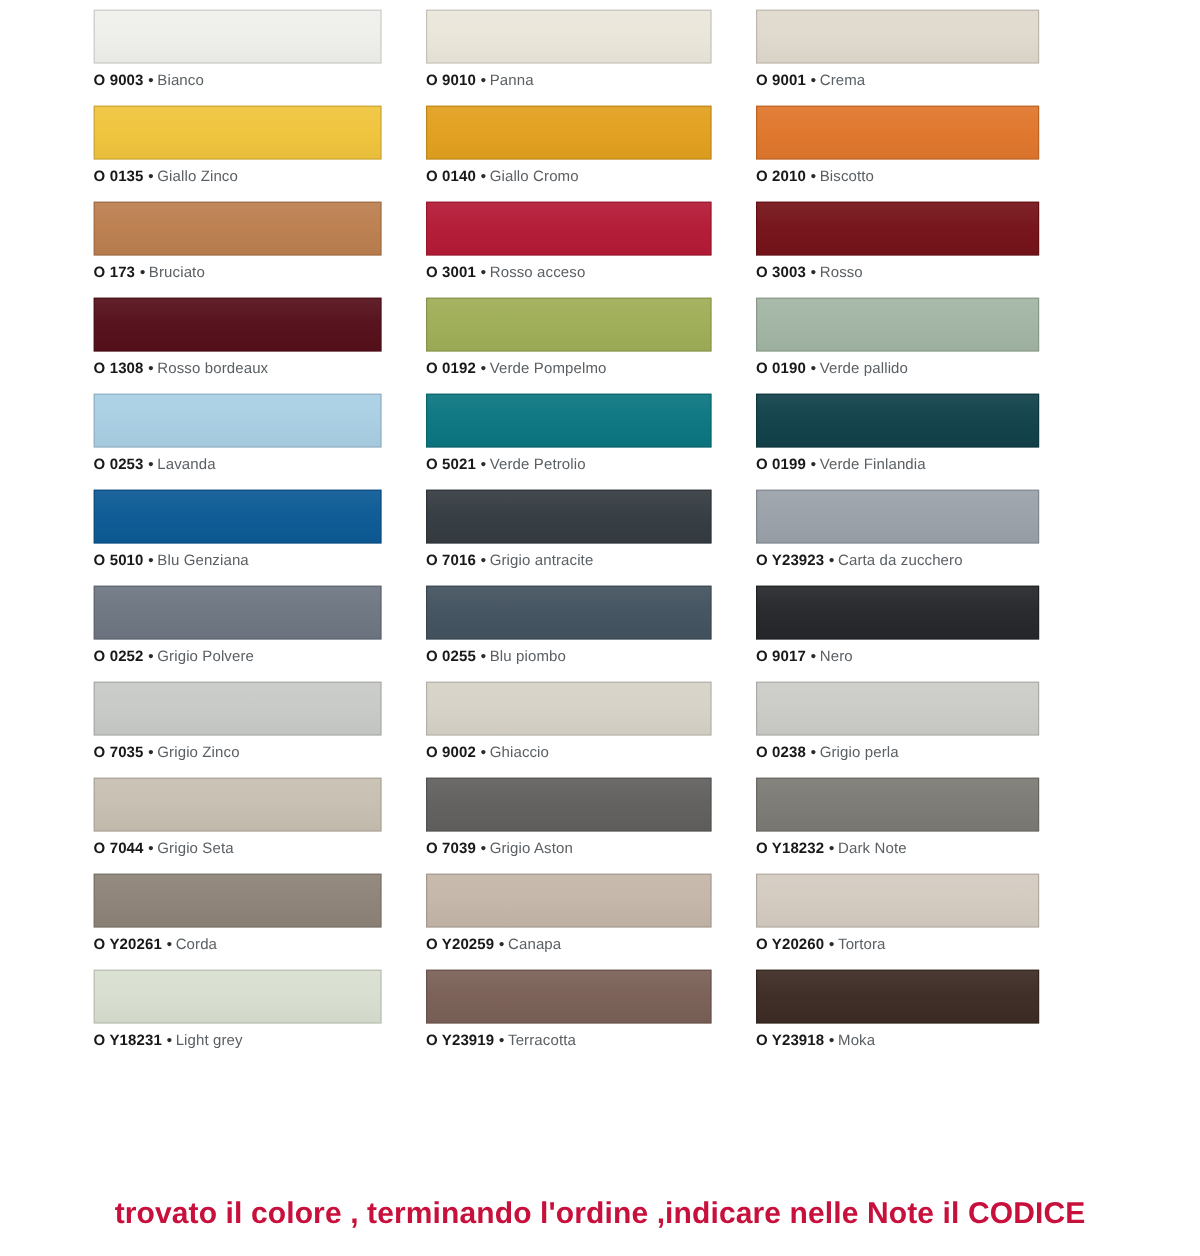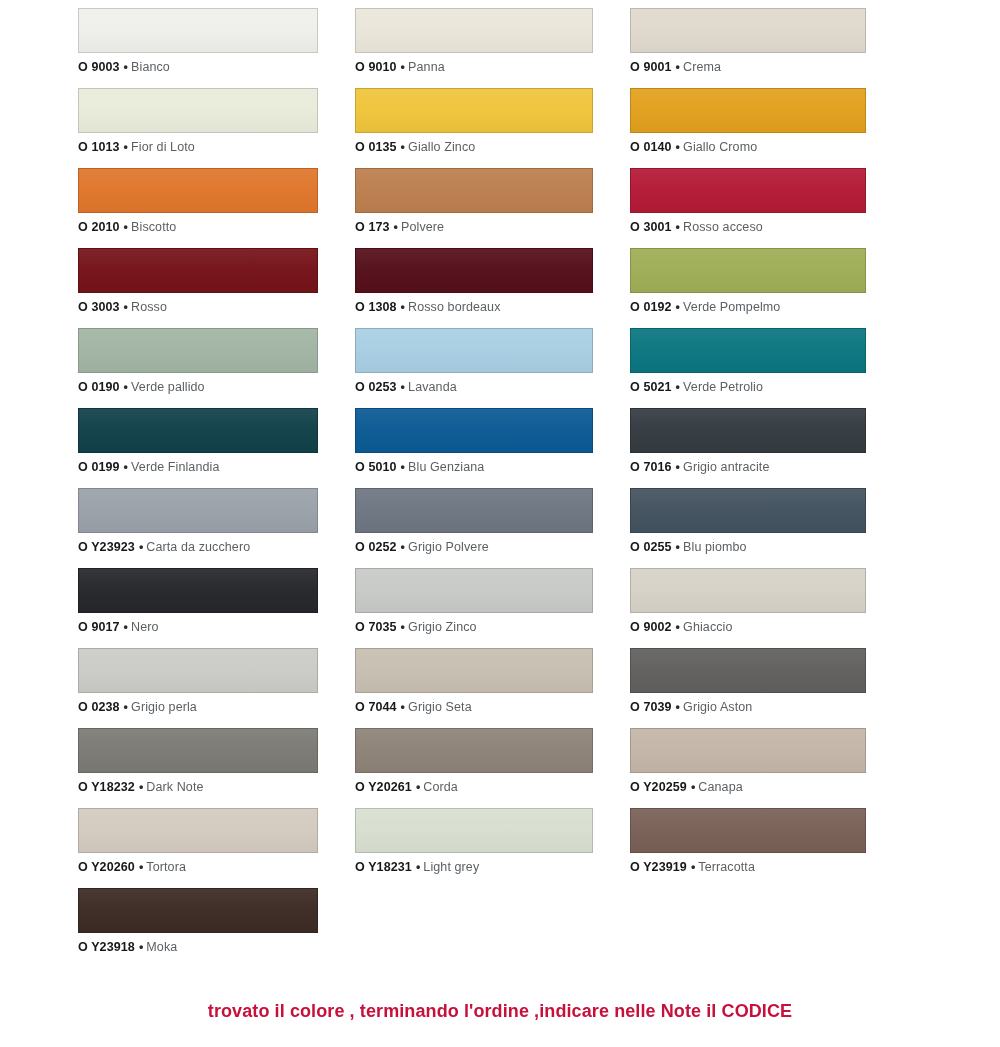--- a/index.html
+++ b/index.html
@@ -87,21 +87,21 @@
     top: 975px;
     width: 1000px;
     height: 72px;
     display: flex;
     align-items: center;
     justify-content: center;
     background: #ffffff;
   }
   #footer-note .note-text {
     font-family: "Liberation Sans", sans-serif;
-    font-size: 18px;
+    font-size: 25px;
     font-weight: bold;
     color: #c8103c;
     white-space: nowrap;
     letter-spacing: 0.1px;
   }
 </style>
 </head>
 <body style="background: rgb(255, 255, 255);">
 
 <div id="chart-area">
@@ -112,38 +112,34 @@
       </div>
       <div class="swatch-cell">
         <div class="swatch-chip" style="background-color: rgb(234, 230, 218);"></div>
         <div class="swatch-label"><span class="swatch-code">O 9010</span><span class="swatch-dot">•</span><span class="swatch-name">Panna</span></div>
       </div>
       <div class="swatch-cell">
         <div class="swatch-chip" style="background-color: rgb(224, 217, 205);"></div>
         <div class="swatch-label"><span class="swatch-code">O 9001</span><span class="swatch-dot">•</span><span class="swatch-name">Crema</span></div>
       </div>
       <div class="swatch-cell">
-        <div class="swatch-chip" style="background-color: rgb(233, 236, 219);"></div>
-        <div class="swatch-label"><span class="swatch-code">O 1013</span><span class="swatch-dot">•</span><span class="swatch-name">Fior di Loto</span></div>
-      </div>
-      <div class="swatch-cell">
         <div class="swatch-chip" style="background-color: rgb(240, 196, 60);"></div>
         <div class="swatch-label"><span class="swatch-code">O 0135</span><span class="swatch-dot">•</span><span class="swatch-name">Giallo Zinco</span></div>
       </div>
       <div class="swatch-cell">
         <div class="swatch-chip" style="background-color: rgb(226, 160, 30);"></div>
         <div class="swatch-label"><span class="swatch-code">O 0140</span><span class="swatch-dot">•</span><span class="swatch-name">Giallo Cromo</span></div>
       </div>
       <div class="swatch-cell">
         <div class="swatch-chip" style="background-color: rgb(224, 118, 44);"></div>
         <div class="swatch-label"><span class="swatch-code">O 2010</span><span class="swatch-dot">•</span><span class="swatch-name">Biscotto</span></div>
       </div>
       <div class="swatch-cell">
         <div class="swatch-chip" style="background-color: rgb(188, 127, 79);"></div>
-        <div class="swatch-label"><span class="swatch-code">O 173</span><span class="swatch-dot">•</span><span class="swatch-name">Polvere</span></div>
+        <div class="swatch-label"><span class="swatch-code">O 173</span><span class="swatch-dot">•</span><span class="swatch-name">Bruciato</span></div>
       </div>
       <div class="swatch-cell">
         <div class="swatch-chip" style="background-color: rgb(180, 26, 54);"></div>
         <div class="swatch-label"><span class="swatch-code">O 3001</span><span class="swatch-dot">•</span><span class="swatch-name">Rosso acceso</span></div>
       </div>
       <div class="swatch-cell">
         <div class="swatch-chip" style="background-color: rgb(117, 19, 25);"></div>
         <div class="swatch-label"><span class="swatch-code">O 3003</span><span class="swatch-dot">•</span><span class="swatch-name">Rosso</span></div>
       </div>
       <div class="swatch-cell">

